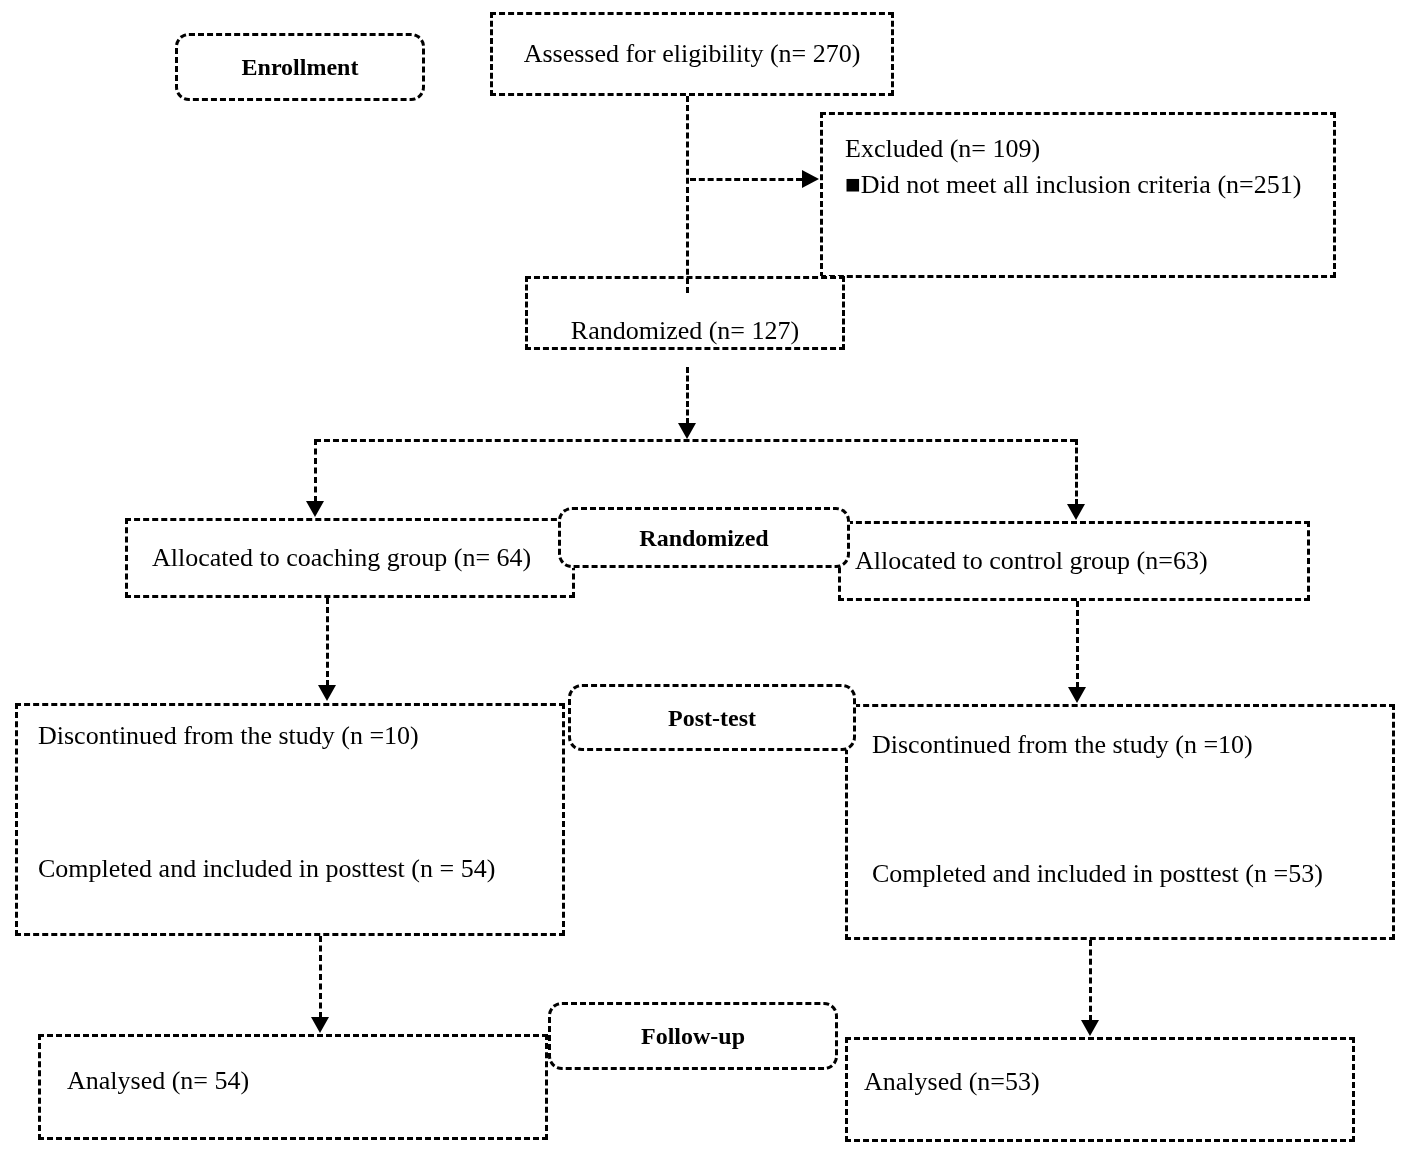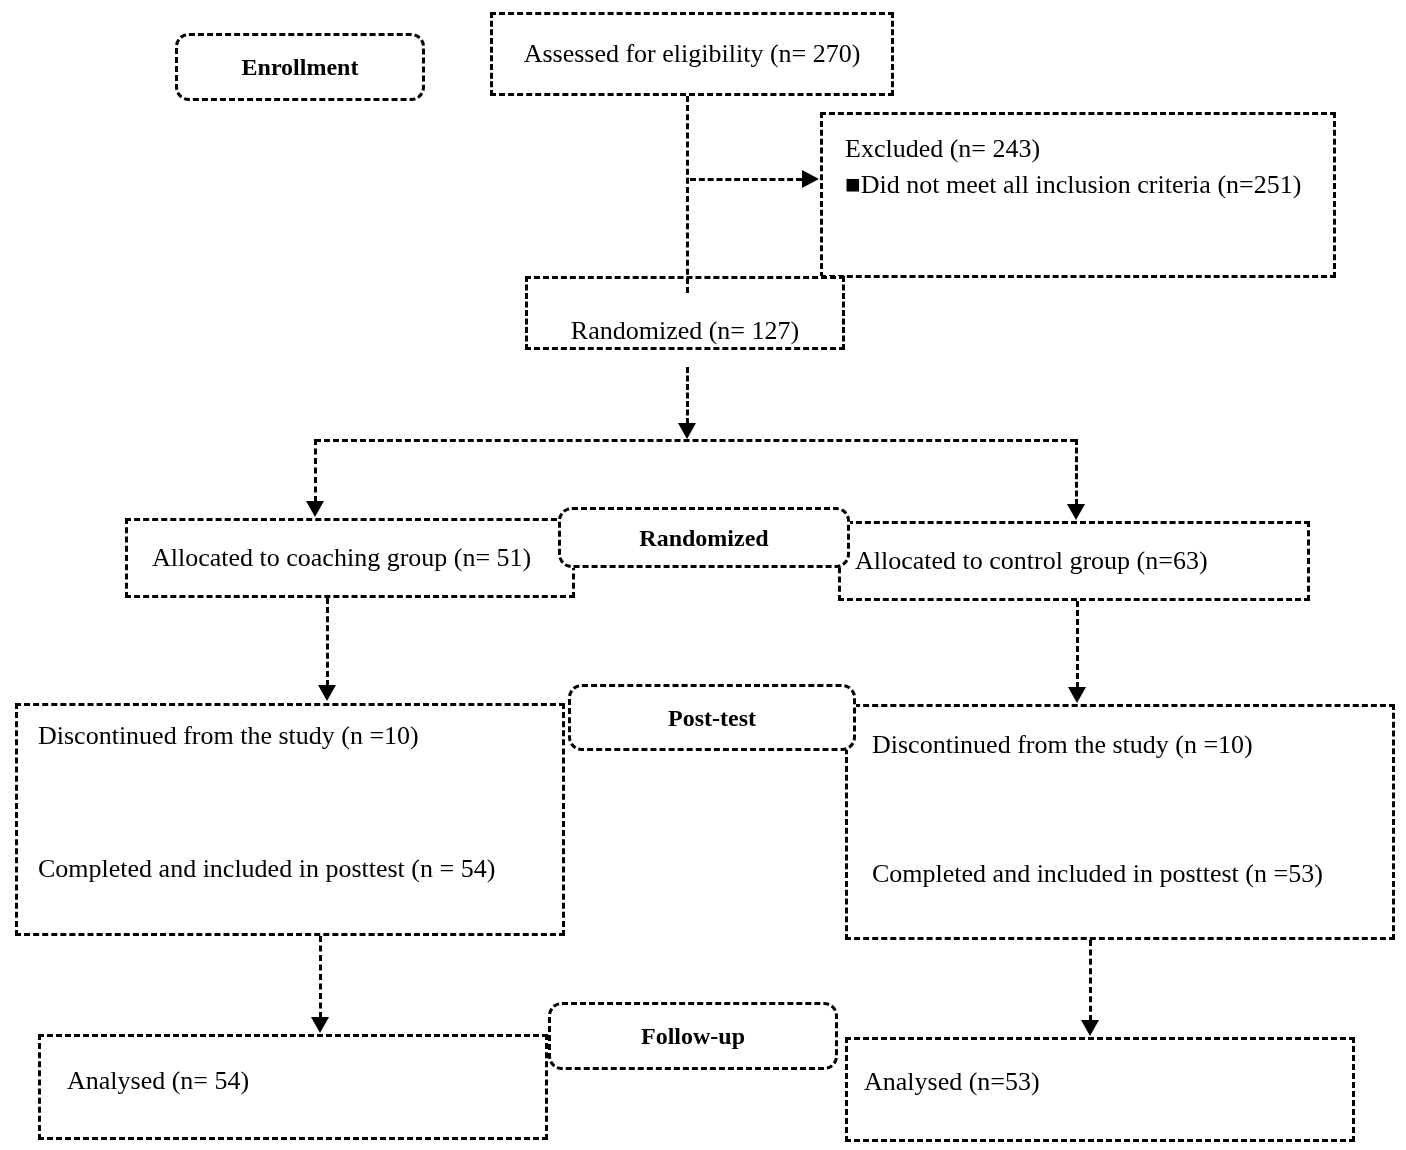--- a/index.html
+++ b/index.html
@@ -84,30 +84,30 @@
 
   <div class="dbox stage" style="left:175px; top:33px; width:250px; height:68px;">
     <span>Enrollment</span>
   </div>
 
   <div class="dbox center-text" style="left:490px; top:12px; width:404px; height:84px;">
     <span>Assessed for eligibility (n= 270)</span>
   </div>
 
   <div class="dbox two-line-box" style="left:820px; top:112px; width:516px; height:166px; padding:16px 10px 0 22px; line-height:36px;">
-    <span class="line1">Excluded (n= 243)</span>
+    <span class="line1">Excluded (n= 109)</span>
     <span class="line2">■Did not meet all inclusion criteria (n=251)</span>
   </div>
 
   <div class="dbox center-text" style="left:525px; top:276px; width:320px; height:74px;align-items:flex-end;">
     <span>Randomized (n= 127)</span>
   </div>
 
   <div class="dbox vcenter-left" style="left:125px; top:518px; width:450px; height:80px; padding-left:24px;">
-    <span>Allocated to coaching group (n= 51)</span>
+    <span>Allocated to coaching group (n= 64)</span>
   </div>
 
   <div class="dbox stage" style="left:558px; top:507px; width:292px; height:61px;">
     <span>Randomized</span>
   </div>
 
   <div class="dbox vcenter-left" style="left:838px; top:521px; width:472px; height:80px; padding-left:14px;">
     <span>Allocated to control group (n=63)</span>
   </div>
 

